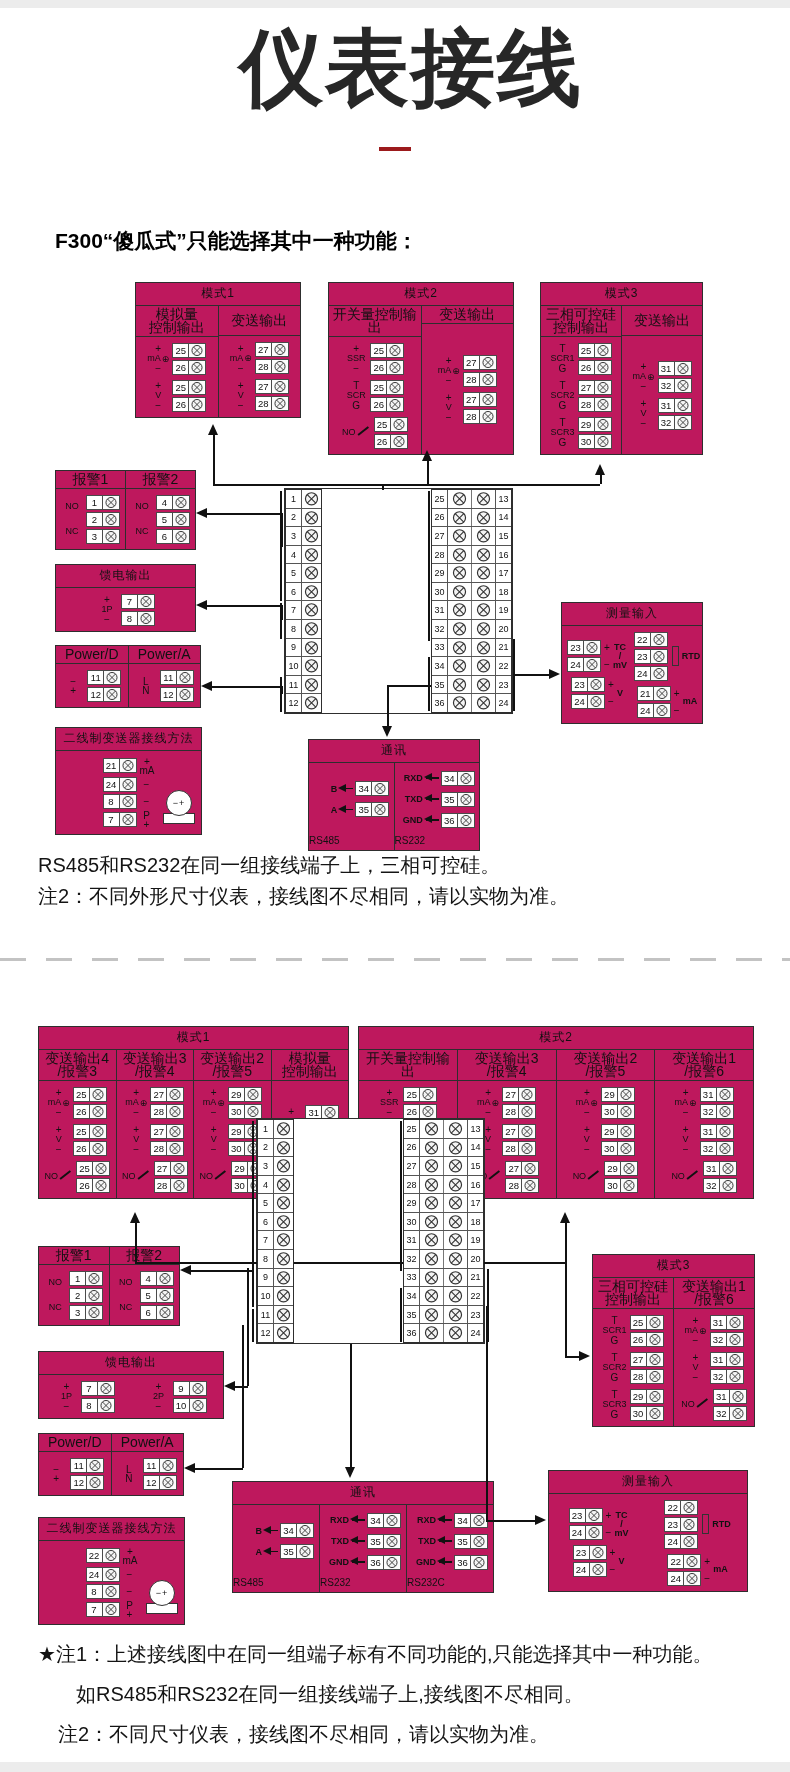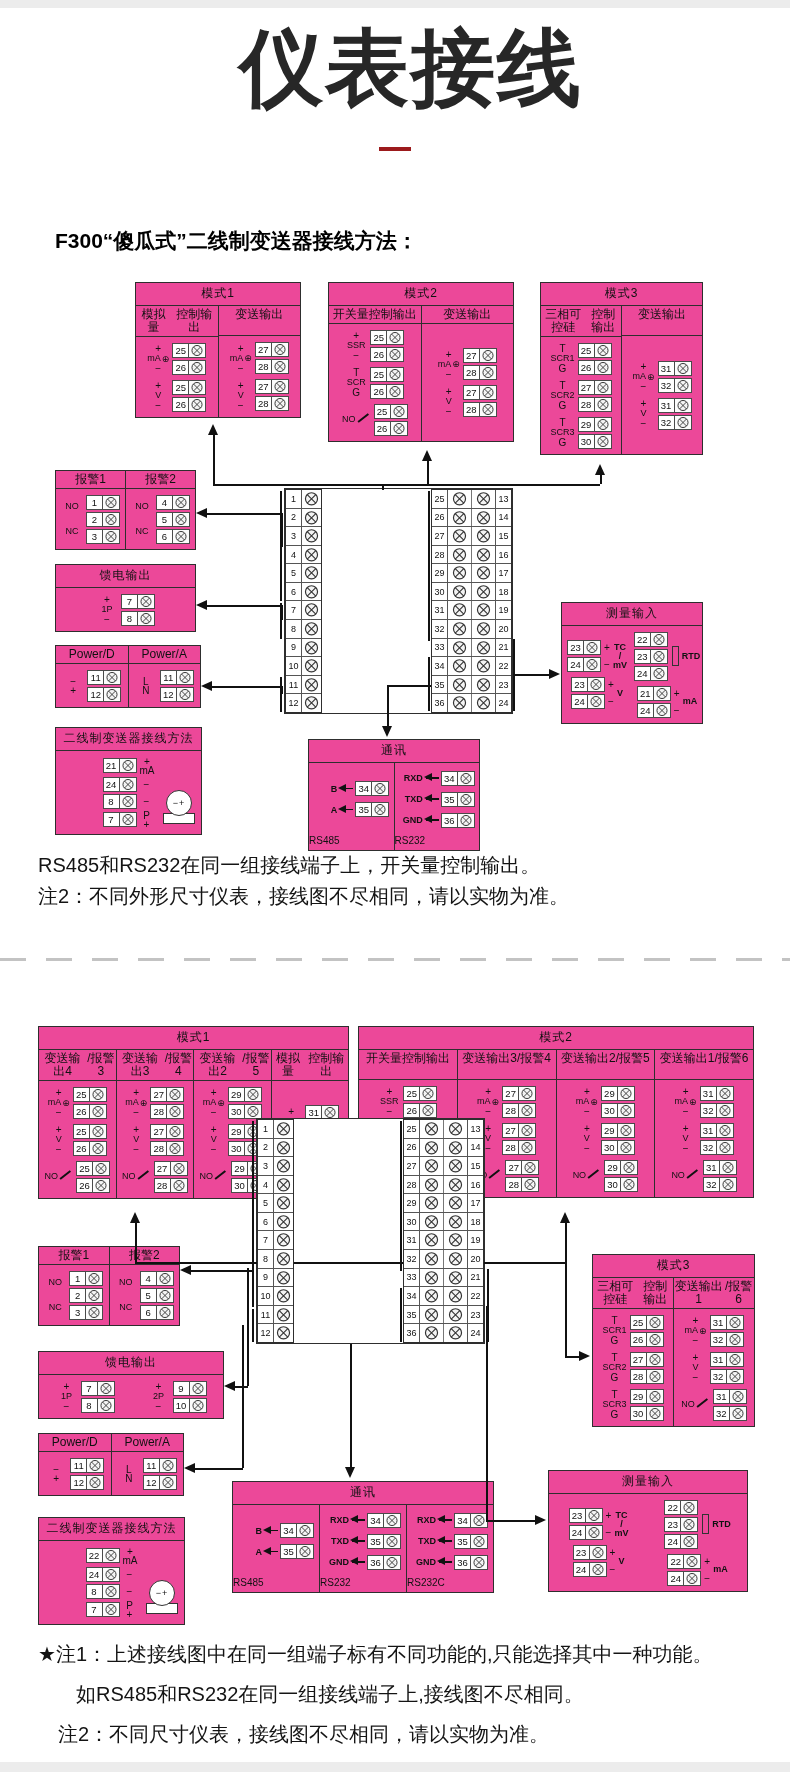--- a/index.html
+++ b/index.html
@@ -12,26 +12,26 @@
 .notes{position:absolute;font-size:20px;font-weight:500;color:#141414}
 #f-notes{left:38px;top:850px;line-height:31px;width:740px}
 #g-notes{left:38px;top:1634px;line-height:40px;width:740px}
 #g-notes .n2{margin-left:38px}
 #g-notes .n3{margin-left:20px}
 #divider{position:absolute;left:0;top:958px;width:790px;height:3px;background:repeating-linear-gradient(90deg,#c3c3c3 0 26px,transparent 26px 46px)}
 .diagram{position:absolute;left:0;width:790px}
 #f-diagram{top:258px;height:592px}
 #g-diagram{top:1018px;height:616px}
 
-.panel{position:absolute;border:1.5px solid #2e2e2e;background:#ec4899}
+.panel{position:absolute;border:1.5px solid #2e2e2e;background:#be185d}
 .p-title{text-align:center;font-size:12px;padding:2px 0 3px;border-bottom:1.5px solid #2e2e2e;letter-spacing:1px}
 .p-cols{display:flex;align-items:stretch}
 .cb>.p-col+.p-col{border-left:1.5px solid #2e2e2e}
 .p-col{flex:1;display:flex;flex-direction:column;min-width:0}
-.p-head{display:flex;flex-direction:row;justify-content:center;text-align:center;font-size:12px;line-height:13px;border-bottom:1.5px solid #2e2e2e;padding:2px 0}
+.p-head{display:flex;flex-direction:column;justify-content:center;text-align:center;font-size:14px;line-height:13px;border-bottom:1.5px solid #2e2e2e;padding:2px 0}
 .p-groups{flex:1;display:flex;flex-direction:column;align-items:center;justify-content:center;padding:3px 1px;position:relative}
 .p-cap{text-align:left;font-size:10px;padding:0 0 4px}
 .grp{display:flex;align-items:center;margin:2.5px 0}
 .deco{display:flex;flex-direction:column;align-items:center;justify-content:center;margin-right:3px;min-width:22px}
 .deco.tall{align-self:stretch;justify-content:space-around}
 .sg{font-size:10px;line-height:9px}
 .lbrow{display:flex;align-items:center}
 .lb{font-size:9px;font-weight:normal;line-height:11px}
 .jx{font-size:9px;margin-left:1px}
 .sw{width:13px;height:1.6px;background:#111;transform:rotate(-38deg);transform-origin:left center;margin:4px 0 0 2px}
@@ -70,21 +70,21 @@
 .ar.right{border-top:5.5px solid transparent;border-bottom:5.5px solid transparent;border-left:11px solid #111}
 </style>
 </head>
 <body>
 
 <div id="page">
   <div class="bar" style="top:0;height:8px"></div>
   <h1 id="main-title">仪表接线</h1>
   <div id="redline" style="background: rgb(156, 26, 28);"></div>
 
-  <div class="heading" style="left:55px;top:227px">F300“傻瓜式”二线制变送器接线方法：</div>
+  <div class="heading" style="left:55px;top:227px">F300“傻瓜式”只能选择其中一种功能：</div>
   <div id="f-diagram" class="diagram">
       <div class="wh" style="left: 213px; top: 226px; width: 387px;"></div>
       <div class="wh" style="left: 205px; top: 255px; width: 76px;"></div>
       <div class="wh" style="left: 205px; top: 347px; width: 76px;"></div>
       <div class="wh" style="left: 210px; top: 428px; width: 71px;"></div>
       <div class="wh" style="left: 513px; top: 416px; width: 38px;"></div>
       <div class="wh" style="left: 387px; top: 427px; width: 44px;"></div>
       <div class="wv" style="left: 213px; top: 172px; height: 54px;"></div>
       <div class="wv" style="left: 427px; top: 198px; height: 28px;"></div>
       <div class="wv" style="left: 600px; top: 212px; height: 14px;"></div>
@@ -1349,21 +1349,21 @@
             <svg viewBox="0 0 16 16">
               <circle cx="8" cy="8" r="6.2" fill="#f4f4f4" stroke="#333" stroke-width="1.2"></circle>
               <path d="M3.6 3.6 L12.4 12.4 M12.4 3.6 L3.6 12.4" stroke="#333" stroke-width="1.1" fill="none"></path>
             </svg>
           </span>
           <span class="snum r">24</span>
         </div>
       </div>
     </div>
   <div id="f-notes" class="notes">
-    <div>RS485和RS232在同一组接线端子上，开关量控制输出。</div>
+    <div>RS485和RS232在同一组接线端子上，三相可控硅。</div>
     <div>注2：不同外形尺寸仪表，接线图不尽相同，请以实物为准。</div>
   </div>
 
   <div id="divider"></div>
 
   <div id="g-diagram" class="diagram">
       <div class="wh" style="left: 135px; top: 244px; width: 430px;"></div>
       <div class="wh" style="left: 565px; top: 338px; width: 18px;"></div>
       <div class="wh" style="left: 189px; top: 252px; width: 63px;"></div>
       <div class="wh" style="left: 233px; top: 368px; width: 15px;"></div>

